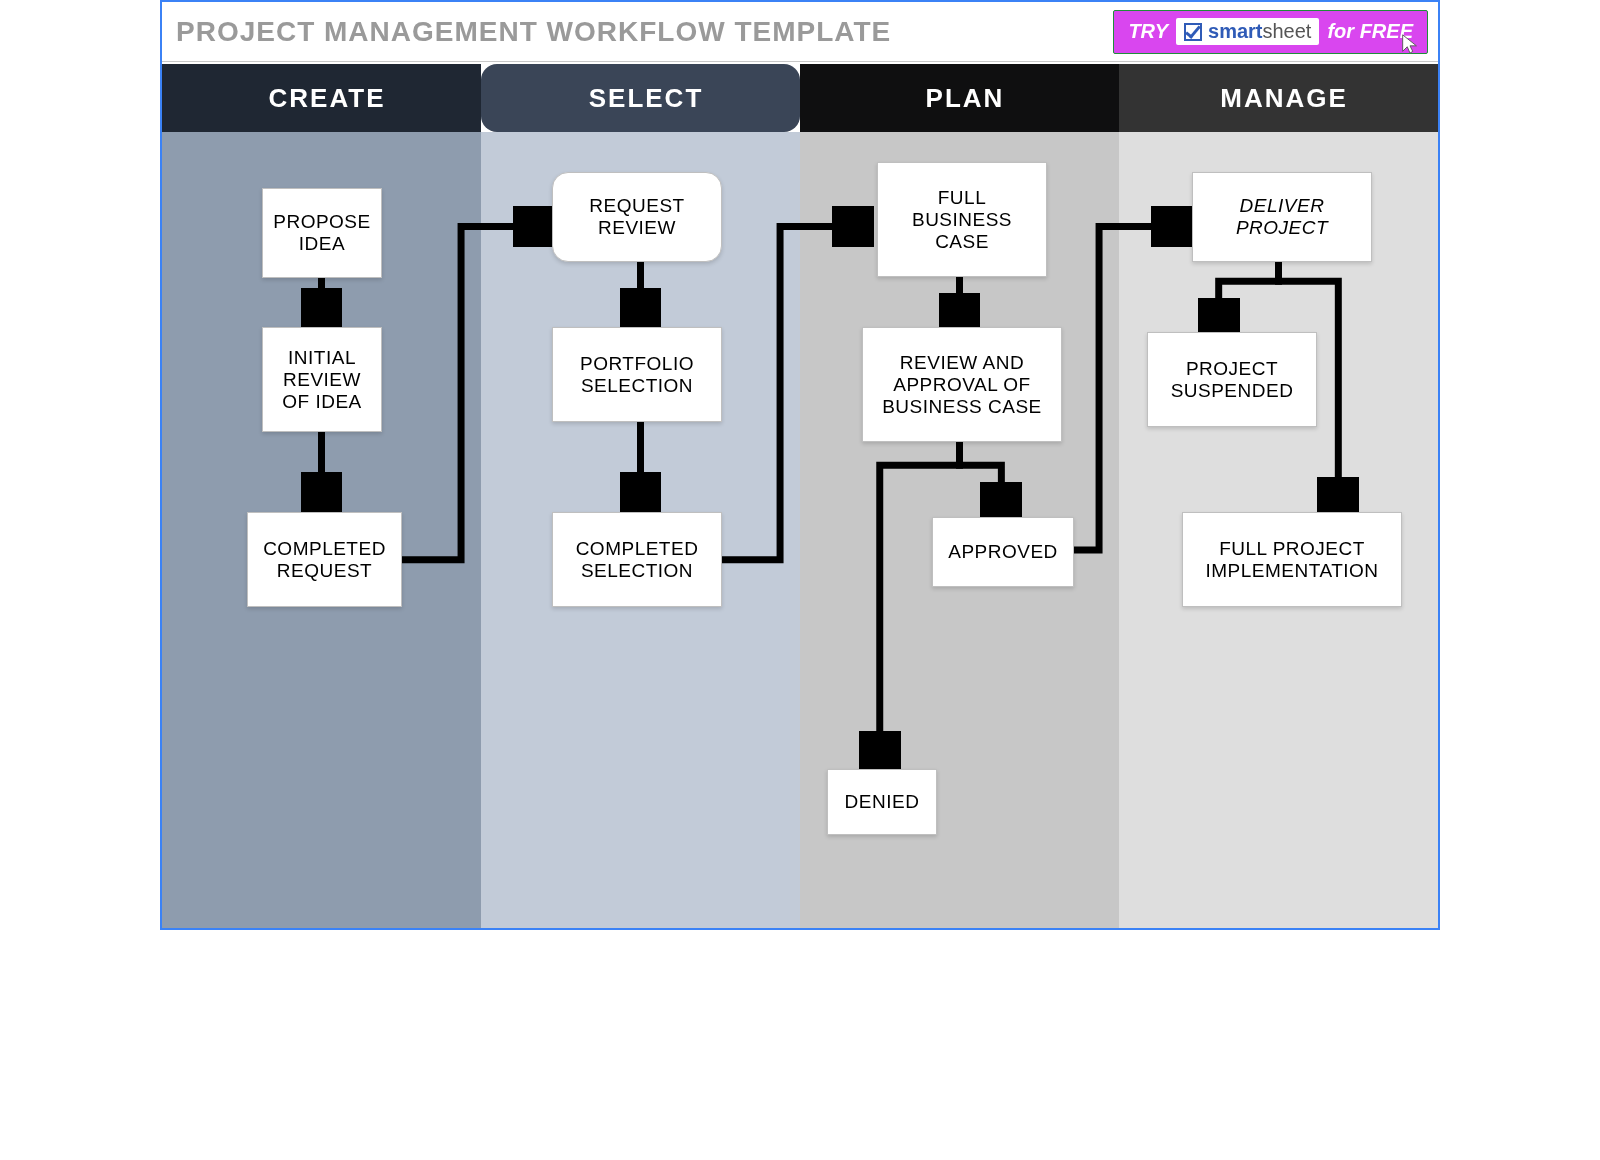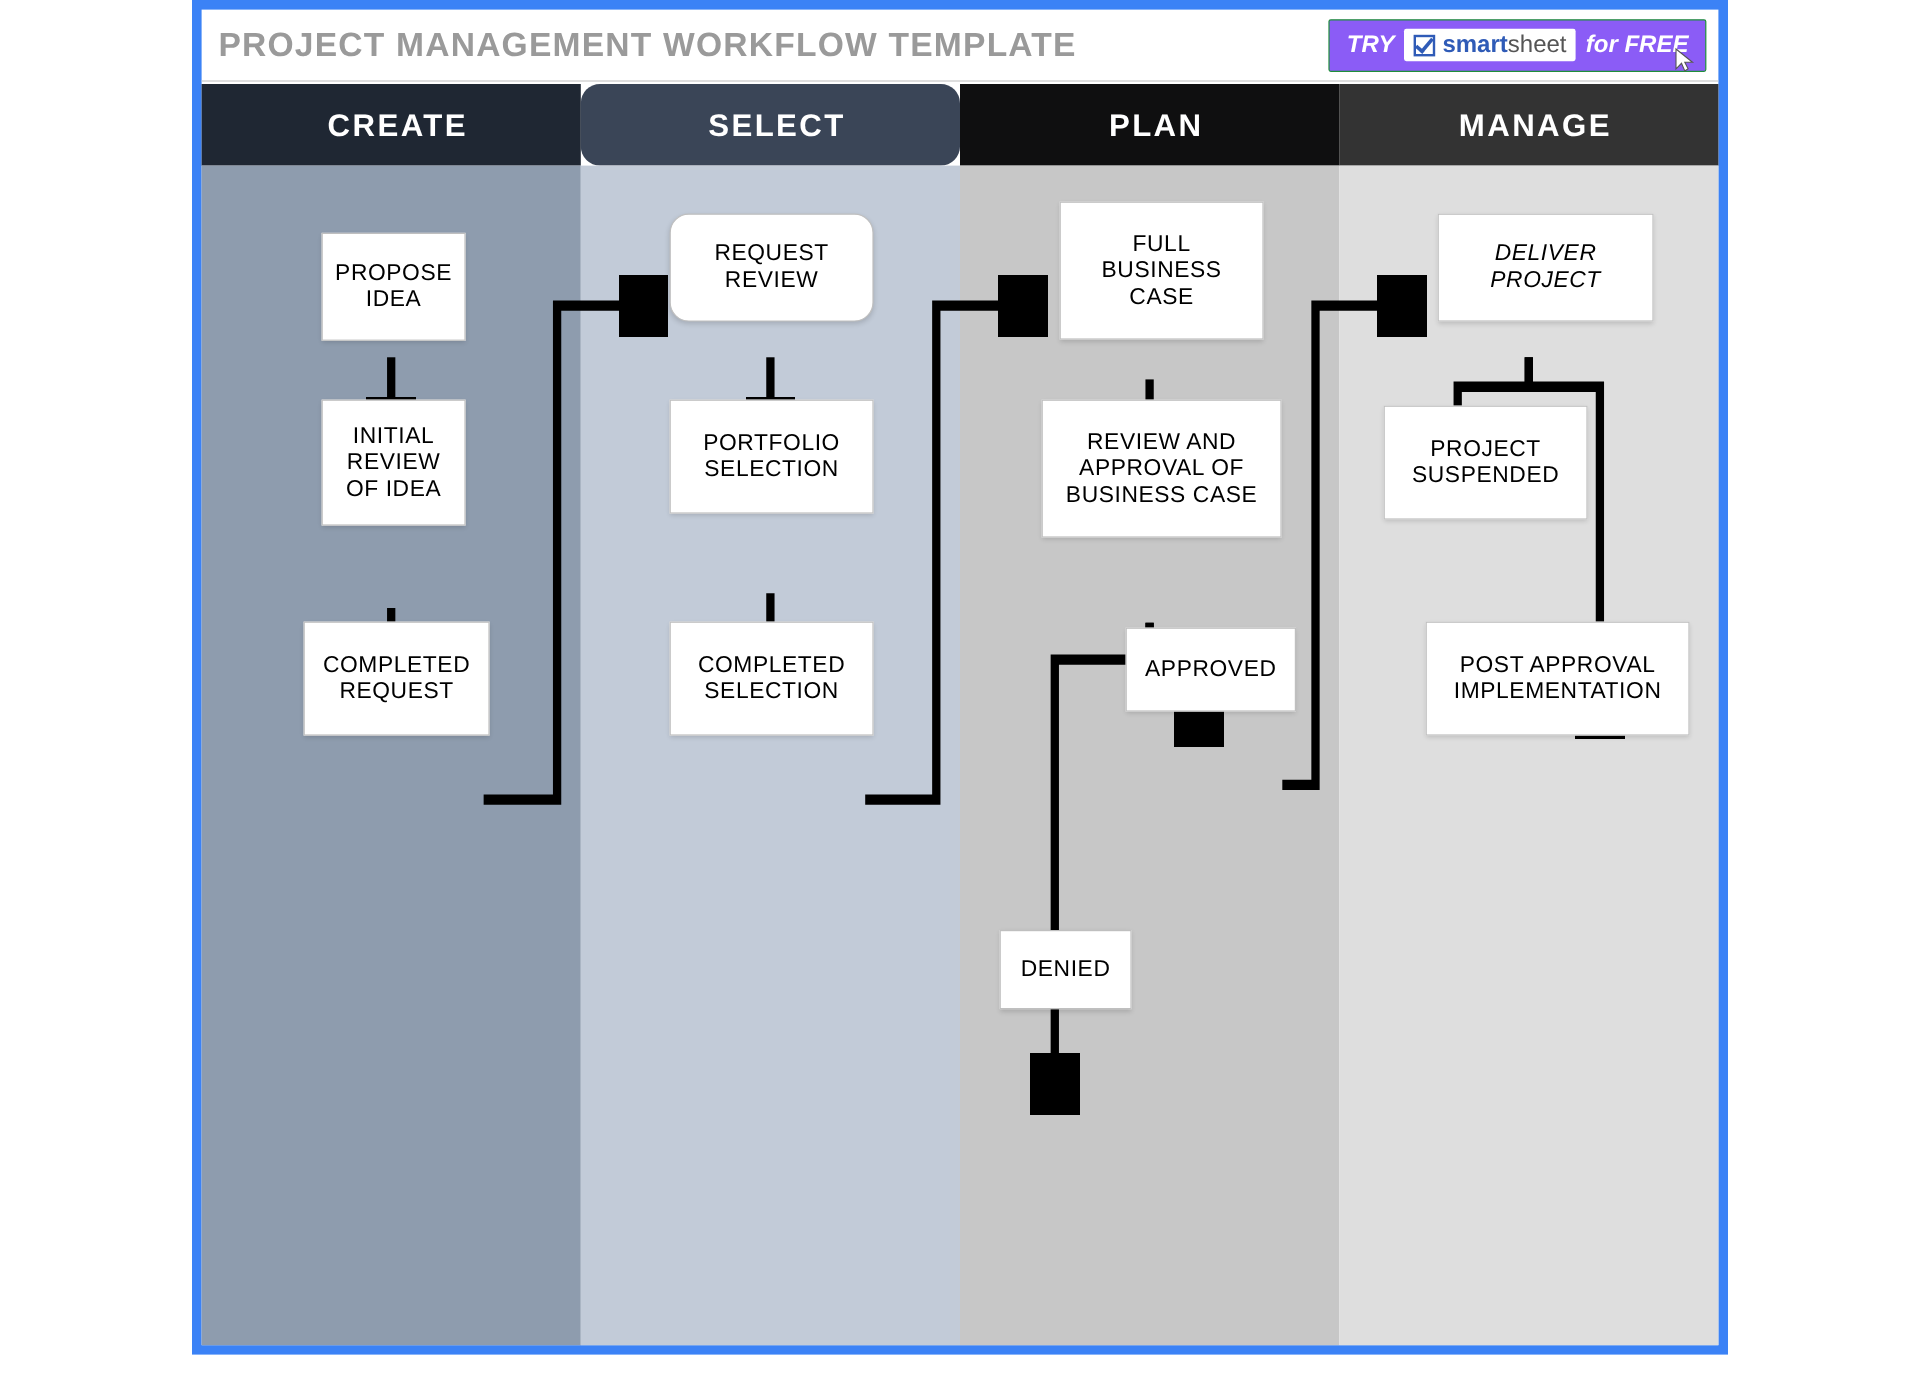--- a/index.html
+++ b/index.html
@@ -4,42 +4,42 @@
 <style>
   * { box-sizing: border-box; }
   html, body {
     margin: 0;
     padding: 0;
     font-family: "Century Gothic", "Gill Sans", "Segoe UI", Arial, sans-serif;
     background: #fff;
   }
   .frame {
     width: 1280px;
-    height: 1129px;
+    height: 930px;
     margin: 0 auto;
-    border: 8px solid #3b82f6;
+    border: 2px solid #3b82f6;
     position: relative;
     background: #fff;
   }
   .header {
     height: 60px;
     display: flex;
     align-items: center;
     justify-content: space-between;
     padding: 0 10px 0 14px;
     border-bottom: 1px solid #c8c8c8;
   }
   .title {
     font-size: 28px;
     font-weight: 700;
     letter-spacing: 1px;
     color: #9a9a9a;
   }
   .cta {
-    background: #8b5cf6;
+    background: #d946ef;
     color: #fff;
     height: 44px;
     display: flex;
     align-items: center;
     gap: 8px;
     padding: 0 14px;
     border-radius: 2px;
     border: 1px solid #1f8f3a;
     font-size: 20px;
     position: relative;
@@ -226,17 +226,17 @@
     <div class="box" style="left:390px; top:195px; width:170px; height:95px;">PORTFOLIO SELECTION</div>
     <div class="box" style="left:390px; top:380px; width:170px; height:95px;">COMPLETED SELECTION</div>
 
     <div class="box" style="left:715px; top:30px; width:170px; height:115px;">FULL BUSINESS CASE</div>
     <div class="box" style="left:700px; top:195px; width:200px; height:115px;">REVIEW AND APPROVAL OF BUSINESS CASE</div>
     <div class="box" style="left:770px; top:385px; width:142px; height:70px;">APPROVED</div>
     <div class="box" style="left:665px; top:637px; width:110px; height:66px;">DENIED</div>
 
     <div class="box" style="left:1030px; top:40px; width:180px; height:90px;font-style:italic;">DELIVER PROJECT</div>
     <div class="box" style="left:985px; top:200px; width:170px; height:95px;">PROJECT SUSPENDED</div>
-    <div class="box" style="left:1020px; top:380px; width:220px; height:95px;">POST APPROVAL IMPLEMENTATION</div>
+    <div class="box" style="left:1020px; top:380px; width:220px; height:95px;">FULL PROJECT IMPLEMENTATION</div>
 
   </div>
 
 </div>
 
 </body></html>

